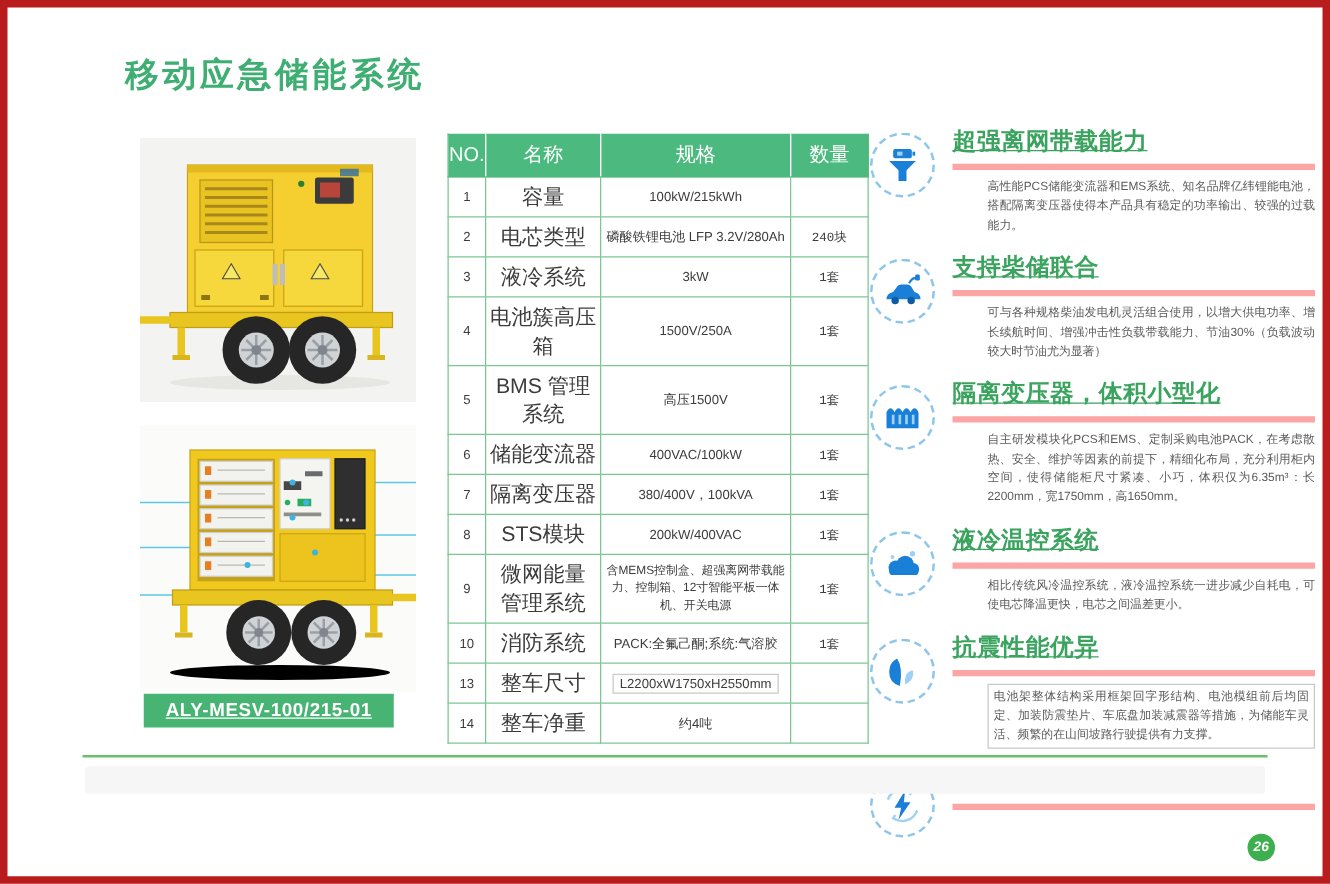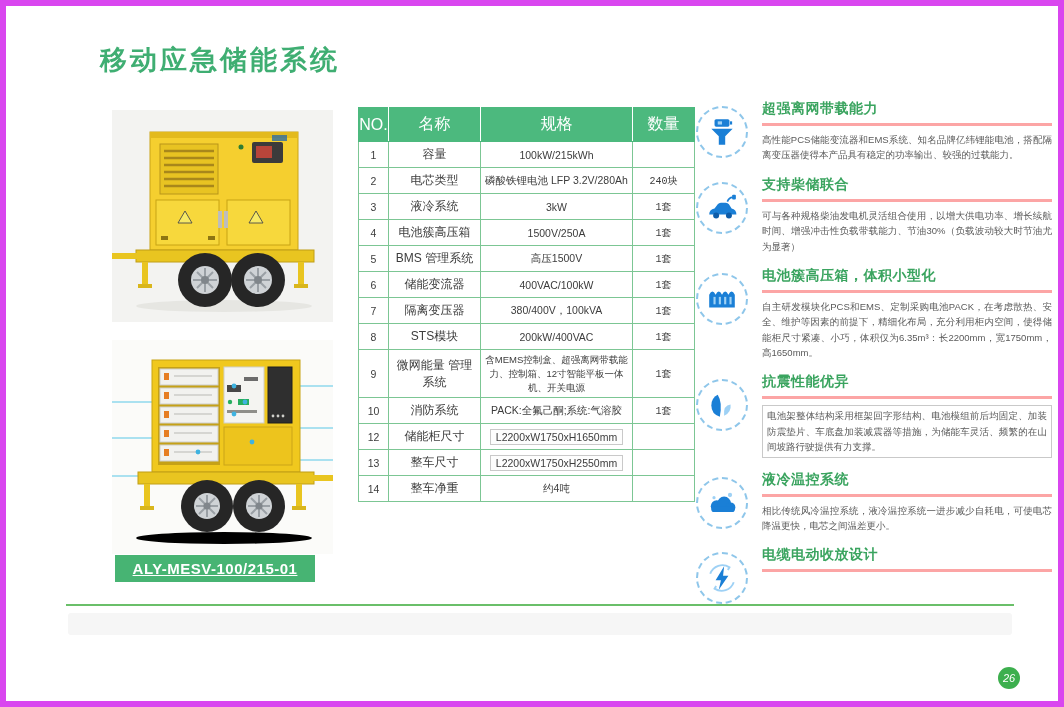--- a/index.html
+++ b/index.html
@@ -3,21 +3,21 @@
 <meta charset="utf-8">
 <style>
   :root{
     --brand-green:#3fae72; --table-green:#4cb97e; --table-border:#7cc694;
     --icon-blue:#1a7fd6; --icon-blue-light:#9ed1f5; --callout-cyan:#5bc8e8;
     --feature-green:#3aa45f;
   }
   *{margin:0;padding:0;box-sizing:border-box;}
   html,body{width:1064px;height:707px;}
   body{font-family:"Liberation Sans","DejaVu Sans",sans-serif;background:#d8e7d8;}
-  .canvas{position:relative;width:1064px;height:707px;background:#d946ef;padding:6px;}
+  .canvas{position:relative;width:1064px;height:707px;background:#b91c1c;padding:6px;}
   .content{position:relative;width:100%;height:100%;background:#ffffff;overflow:hidden;}
 
   .title{position:absolute;left:94px;top:36px;font-size:27px;font-weight:bold;
     color:var(--brand-green);letter-spacing:3px;}
 
   .img{position:absolute;left:106px;width:221px;overflow:hidden;}
   .img1{top:104px;height:212px;}
   .img2{top:334px;height:214px;}
   .img svg{display:block;width:100%;height:100%;}
 
@@ -29,43 +29,43 @@
     border-collapse:collapse;table-layout:fixed;}
   .spec-table th,.spec-table td{border:1px solid var(--table-border);
     text-align:center;vertical-align:middle;padding:4px 2px;color:#3c3c3c;}
   .spec-table th{background:var(--table-green);color:#fff;font-size:16px;
     font-weight:normal;border-color:var(--table-green);
     border-left-color:#fff;border-right-color:#fff;padding:6px 0;}
   .spec-table th:first-child{border-left-color:var(--table-green);}
   .spec-table th:last-child{border-right-color:var(--table-green);}
   .c-no{width:30px;} .c-name{width:92px;} .c-spec{width:152px;} .c-qty{width:62px;}
   .spec-table td{font-size:10.5px;background:#fff;}
-  .spec-table td.t-name{font-size:12px;}
+  .spec-table td.t-name{font-size:17px;}
   .spec-table td.t-qty{font-size:10px;padding:4px 1px;font-family:Liberation Mono, monospace;}
   .spec-table tbody tr:nth-child(9) td.t-spec{font-size:9.5px;padding:3px 2px;line-height:1.45;}
   .spec-table tbody tr.blue-top td{border-top:1px solid #58a8d8;}
   .boxed span{display:inline-block;border:1px solid #c9c9c9;background:#fdfdfd;padding:1px 5px;}
 
   .features{position:absolute;left:690px;top:94px;width:356px;}
   .feature{display:flex;margin-bottom:13px;}
   .ficon{flex:0 0 52px;height:52px;margin-right:14px;border:2px dashed #8ec6ea;
     border-radius:50%;background:#fff;display:flex;align-items:center;
     justify-content:center;margin-top:6px;}
   .ficon svg{width:32px;height:32px;display:block;}
   .fbody{flex:1;min-width:0;}
-  .ftitle{font-size:14px;font-weight:bold;color:var(--feature-green);
-    border-bottom:3px solid #fca5a5;padding-bottom:5px;margin-bottom:6px;letter-spacing:0.5px;}
-  .fdesc{font-size:9.5px;color:#5a5a5a;line-height:1.62;text-align:justify;}
+  .ftitle{font-size:19px;font-weight:bold;color:var(--feature-green);
+    border-bottom:5px solid #fca5a5;padding-bottom:5px;margin-bottom:6px;letter-spacing:0.5px;text-decoration:underline;}
+  .fdesc{font-size:9.5px;color:#5a5a5a;line-height:1.62;text-align:justify;margin-left:28px;}
   .fdesc.desc-box{border:1px solid #c9c9c9;padding:2px 4px;}
 
   .rule{position:absolute;left:60px;top:598px;width:948px;height:2px;background:#6abf69;}
   .graybar{position:absolute;left:62px;top:607px;width:944px;height:22px;
     background:#f6f6f6;border-radius:3px;}
   .pagenum{position:absolute;left:992px;top:661px;width:22px;height:22px;border-radius:50%;
-    background:#3daf4e;color:#fff;font-size:11px;font-weight:normal;font-style:italic;
+    background:#3daf4e;color:#fff;font-size:11px;font-weight:bold;font-style:italic;
     display:flex;align-items:center;justify-content:center;}
 </style>
 </head>
 <body>
 
 <div class="canvas">
   <div class="content">
 
     <h1 class="title">移动应急储能系统</h1>
 
@@ -283,26 +283,20 @@
             <td class="t-spec">含MEMS控制盒、超强离网带载能力、控制箱、12寸智能平板一体机、开关电源</td>
             <td class="t-qty">1套</td>
           </tr>
         <tr>
             <td>10</td>
             <td class="t-name">消防系统</td>
             <td class="t-spec">PACK:全氟己酮;系统:气溶胶</td>
             <td class="t-qty">1套</td>
           </tr>
         <tr>
-            <td>12</td>
-            <td class="t-name">储能柜尺寸</td>
-            <td class="t-spec boxed"><span>L2200xW1750xH1650mm</span></td>
-            <td class="t-qty"></td>
-          </tr>
-        <tr>
             <td>13</td>
             <td class="t-name">整车尺寸</td>
             <td class="t-spec boxed"><span>L2200xW1750xH2550mm</span></td>
             <td class="t-qty"></td>
           </tr>
         <tr>
             <td>14</td>
             <td class="t-name">整车净重</td>
             <td class="t-spec">约4吨</td>
             <td class="t-qty"></td>
@@ -349,35 +343,22 @@
               <path d="M3 11 q3-6 6 0 q3-6 6 0 q3-6 6 0 q3-6 6 0 v12 h-24 z" fill="#1a7fd6"></path>
               <g stroke="#9ed1f5" stroke-width="2">
                 <line x1="8" y1="13" x2="8" y2="20"></line>
                 <line x1="13" y1="13" x2="13" y2="20"></line>
                 <line x1="18" y1="13" x2="18" y2="20"></line>
                 <line x1="23" y1="13" x2="23" y2="20"></line>
               </g>
             </svg>
         </div>
         <div class="fbody">
-          <div class="ftitle">电池簇高压箱，体积小型化</div>
+          <div class="ftitle">隔离变压器，体积小型化</div>
           <div class="fdesc">自主研发模块化PCS和EMS、定制采购电池PACK，在考虑散热、安全、维护等因素的前提下，精细化布局，充分利用柜内空间，使得储能柜尺寸紧凑、小巧，体积仅为6.35m³：长2200mm，宽1750mm，高1650mm。</div>
-        </div>
-      </div>
-
-      <div class="feature">
-        <div class="ficon">
-          <svg viewBox="0 0 30 30">
-              <path d="M13 26 q-8-2.5 -8-10.5 q0-7 6-10 q4.5 7 2 20.5 z" fill="#1a7fd6"></path>
-              <path d="M17 25 q7-3 6-10.5 q-7 0.5-6 10.5 z" fill="#9ed1f5"></path>
-            </svg>
-        </div>
-        <div class="fbody">
-          <div class="ftitle">抗震性能优异</div>
-          <div class="fdesc desc-box">电池架整体结构采用框架回字形结构、电池模组前后均固定、加装防震垫片、车底盘加装减震器等措施，为储能车灵活、频繁的在山间坡路行驶提供有力支撑。</div>
         </div>
       </div>
 
       <div class="feature">
         <div class="ficon">
           <svg viewBox="0 0 30 30">
               <circle cx="10" cy="18" r="5.5" fill="#1a7fd6"></circle>
               <circle cx="17" cy="15.5" r="6.5" fill="#1a7fd6"></circle>
               <circle cx="23" cy="19" r="4.5" fill="#1a7fd6"></circle>
               <rect x="5" y="18" width="22" height="5.5" rx="2.7" fill="#1a7fd6"></rect>
@@ -387,20 +368,33 @@
         </div>
         <div class="fbody">
           <div class="ftitle">液冷温控系统</div>
           <div class="fdesc">相比传统风冷温控系统，液冷温控系统一进步减少自耗电，可使电芯降温更快，电芯之间温差更小。</div>
         </div>
       </div>
 
       <div class="feature">
         <div class="ficon">
           <svg viewBox="0 0 30 30">
+              <path d="M13 26 q-8-2.5 -8-10.5 q0-7 6-10 q4.5 7 2 20.5 z" fill="#1a7fd6"></path>
+              <path d="M17 25 q7-3 6-10.5 q-7 0.5-6 10.5 z" fill="#9ed1f5"></path>
+            </svg>
+        </div>
+        <div class="fbody">
+          <div class="ftitle">抗震性能优异</div>
+          <div class="fdesc desc-box">电池架整体结构采用框架回字形结构、电池模组前后均固定、加装防震垫片、车底盘加装减震器等措施，为储能车灵活、频繁的在山间坡路行驶提供有力支撑。</div>
+        </div>
+      </div>
+
+      <div class="feature">
+        <div class="ficon">
+          <svg viewBox="0 0 30 30">
               <path d="M4 11 a12 12 0 0 1 18-6 l-1.5 2.5" stroke="#9ed1f5" stroke-width="1.8" fill="none"></path>
               <path d="M26 19 a12 12 0 0 1 -18 6 l1.5-2.5" stroke="#9ed1f5" stroke-width="1.8" fill="none"></path>
               <polygon points="17,4 9,17 14,17 12,26 21,13 16,13" fill="#1a7fd6"></polygon>
             </svg>
         </div>
         <div class="fbody">
           <div class="ftitle">电缆电动收放设计</div>
         </div>
       </div>
 

